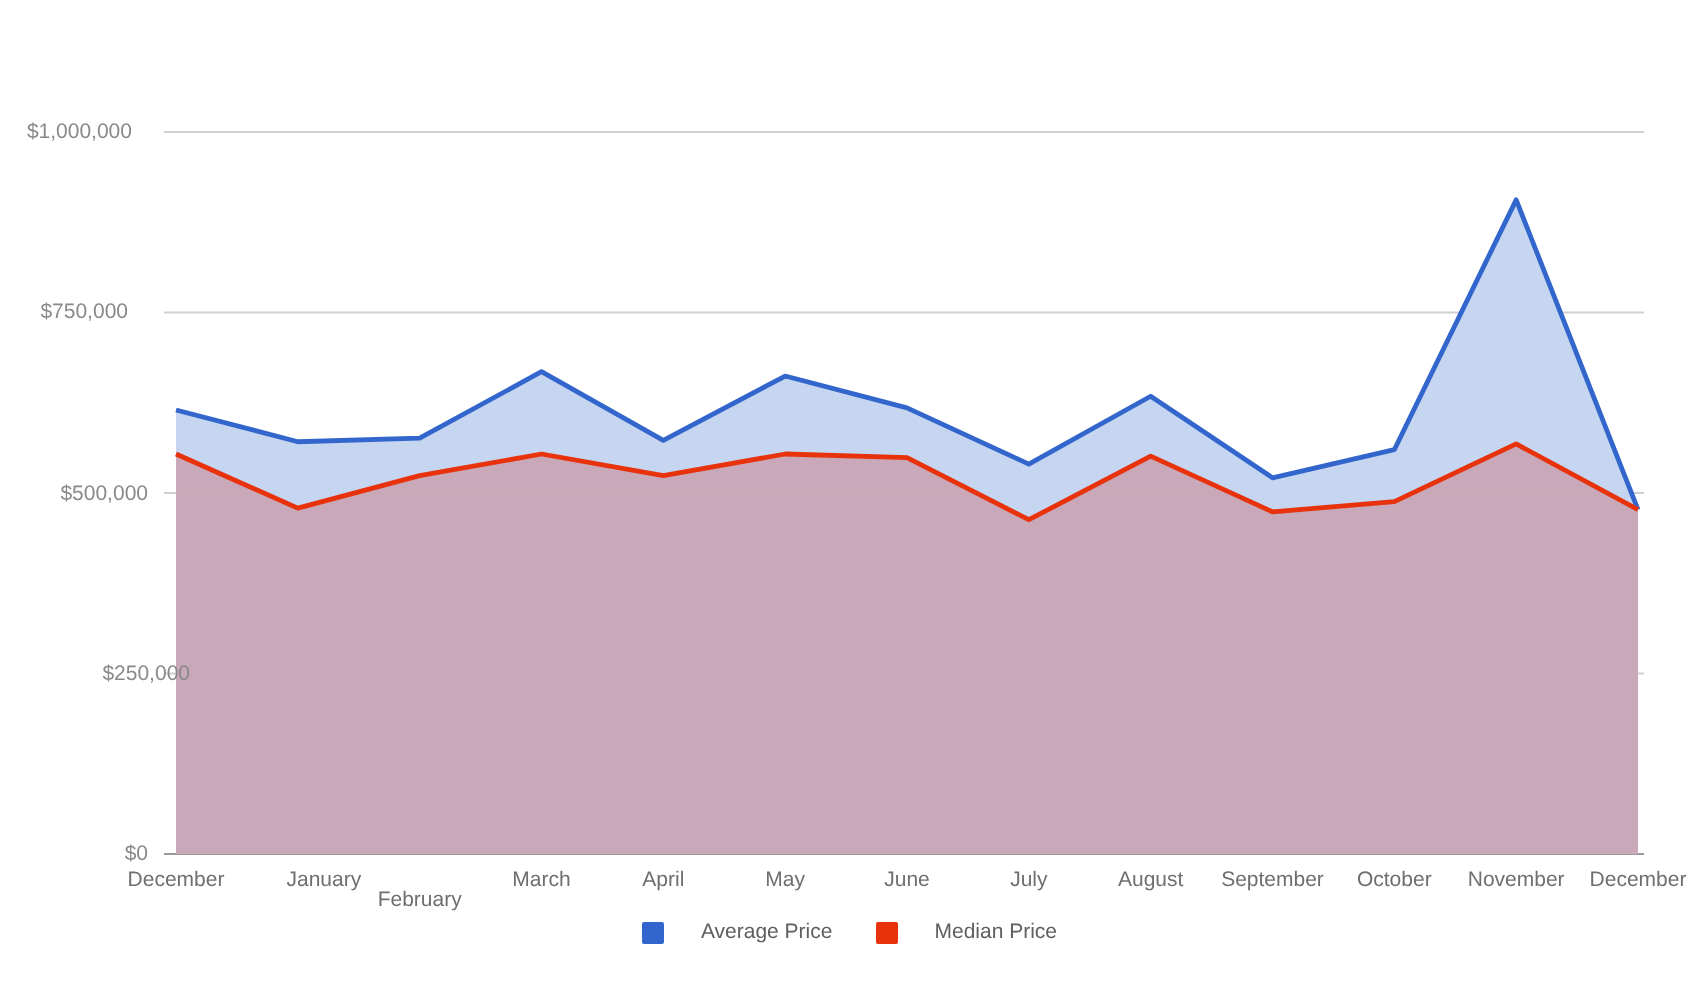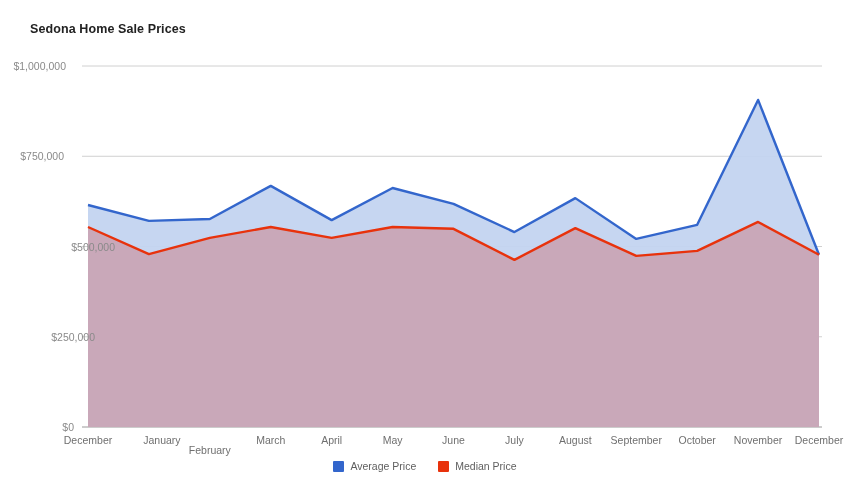--- a/index.html
+++ b/index.html
@@ -59,60 +59,59 @@
     right: 0;
     top: 460px;
     display: flex;
     justify-content: center;
     align-items: center;
     gap: 22px;
   }
   .legend-entry {
     display: flex;
     align-items: center;
-    gap: 6px;
+    gap: 18px;
     justify-content: flex-end;
   }
   .legend-swatch {
     width: 11px;
     height: 11px;
     border-radius: 1px;
     display: inline-block;
   }
   .legend-text {
     font-size: 10.5px;
     color: #5f5f5f;
     white-space: nowrap;
   }
 </style>
 </head>
 <body>
 
 <div id="chart-root">
 
-  <div id="chart-title">Sedona Home Sale Prices</div>
 
   <div id="plot-area">
     <svg id="chart-svg" width="850" height="500" xmlns="http://www.w3.org/2000/svg">
         <line x1="82" x2="822" y1="66" y2="66" stroke="#d0d0d0" stroke-width="1"></line>
         <line x1="82" x2="822" y1="156.25" y2="156.25" stroke="#d0d0d0" stroke-width="1"></line>
         <line x1="82" x2="822" y1="246.5" y2="246.5" stroke="#d0d0d0" stroke-width="1"></line>
         <line x1="82" x2="822" y1="336.75" y2="336.75" stroke="#d0d0d0" stroke-width="1"></line>
         <line x1="82" x2="822" y1="427" y2="427" stroke="#9a9a9a" stroke-width="1"></line>
         <path d="M 88 427 L 88 204.985 L 148.91666666666666 220.86900000000003 L 209.83333333333331 219.06400000000002 L 270.75 185.85199999999998 L 331.66666666666663 220.14700000000002 L 392.58333333333337 188.018 L 453.5 203.90200000000002 L 514.4166666666667 232.05999999999997 L 575.3333333333333 198.126 L 636.25 238.91899999999998 L 697.1666666666667 224.83999999999997 L 758.0833333333333 99.93399999999997 L 819 254.803 L 819 427 Z" fill="#c3d4f0" fill-opacity="0.95" stroke="none"></path>
         <path d="M 88 427 L 88 227.00599999999997 L 148.91666666666666 254.08100000000002 L 209.83333333333331 237.83599999999998 L 270.75 227.00599999999997 L 331.66666666666663 237.83599999999998 L 392.58333333333337 227.00599999999997 L 453.5 228.81099999999998 L 514.4166666666667 259.85699999999997 L 575.3333333333333 228.08899999999997 L 636.25 255.886 L 697.1666666666667 250.832 L 758.0833333333333 221.95200000000003 L 819 254.803 L 819 427 Z" fill="#c9a2b0" fill-opacity="0.88" stroke="none"></path>
         <path d="M 88 204.985 L 148.91666666666666 220.86900000000003 L 209.83333333333331 219.06400000000002 L 270.75 185.85199999999998 L 331.66666666666663 220.14700000000002 L 392.58333333333337 188.018 L 453.5 203.90200000000002 L 514.4166666666667 232.05999999999997 L 575.3333333333333 198.126 L 636.25 238.91899999999998 L 697.1666666666667 224.83999999999997 L 758.0833333333333 99.93399999999997 L 819 254.803" fill="none" stroke="#3366cc" stroke-width="2.4" stroke-linejoin="round"></path>
         <path d="M 88 227.00599999999997 L 148.91666666666666 254.08100000000002 L 209.83333333333331 237.83599999999998 L 270.75 227.00599999999997 L 331.66666666666663 237.83599999999998 L 392.58333333333337 227.00599999999997 L 453.5 228.81099999999998 L 514.4166666666667 259.85699999999997 L 575.3333333333333 228.08899999999997 L 636.25 255.886 L 697.1666666666667 250.832 L 758.0833333333333 221.95200000000003 L 819 254.803" fill="none" stroke="#e8320c" stroke-width="2.4" stroke-linejoin="round"></path>
       </svg>
   </div>
 
   <div id="y-axis">
       <div class="ytick-label" style="top: 66px; left: 0px; width: 66px;">$1,000,000</div>
       <div class="ytick-label" style="top: 156.25px; left: 0px; width: 64px;">$750,000</div>
-      <div class="ytick-label" style="top: 246.5px; left: 0px; width: 74px; margin-left: 41px;">$500,000</div>
+      <div class="ytick-label" style="top: 246.5px; left: 0px; width: 74px;">$500,000</div>
       <div class="ytick-label" style="top: 336.75px; left: 0px; width: 74px; padding-left: 21px;">$250,000</div>
       <div class="ytick-label" style="top: 427px; left: 0px; width: 74px;">$0</div>
     </div>
   <div id="x-axis">
       <div class="xtick-label" style="left: 88px; top: 434px;">December</div>
       <div class="xtick-label" style="left: 148.917px; top: 434px; margin-left: 13px;">January</div>
       <div class="xtick-label" style="left: 209.833px; top: 444px;">February</div>
       <div class="xtick-label" style="left: 270.75px; top: 434px;">March</div>
       <div class="xtick-label" style="left: 331.667px; top: 434px;">April</div>
       <div class="xtick-label" style="left: 392.583px; top: 434px;">May</div>

